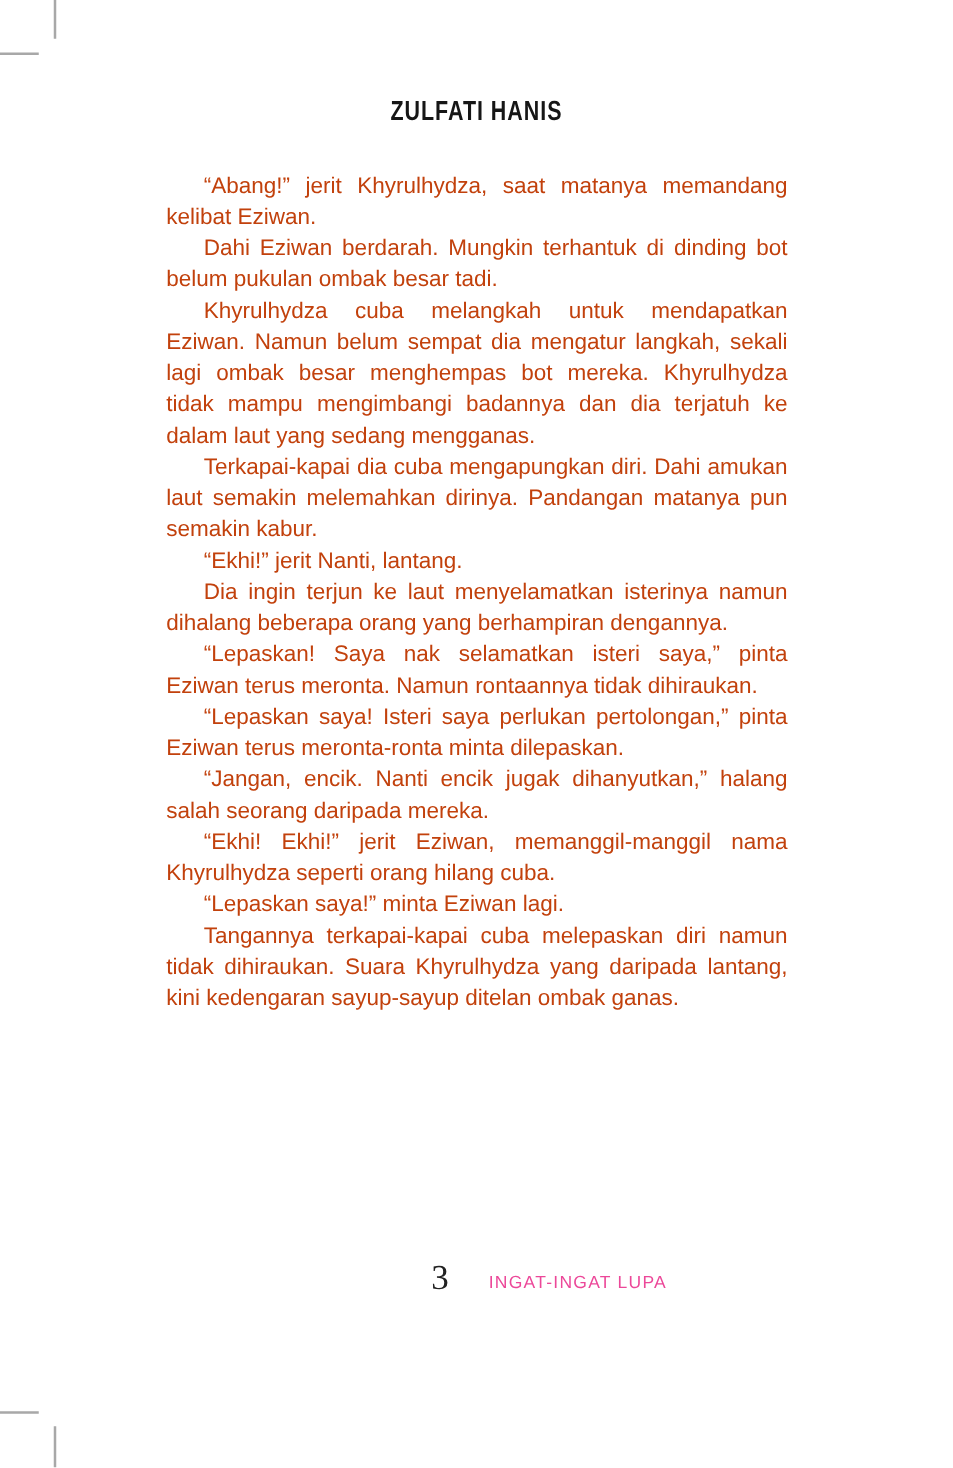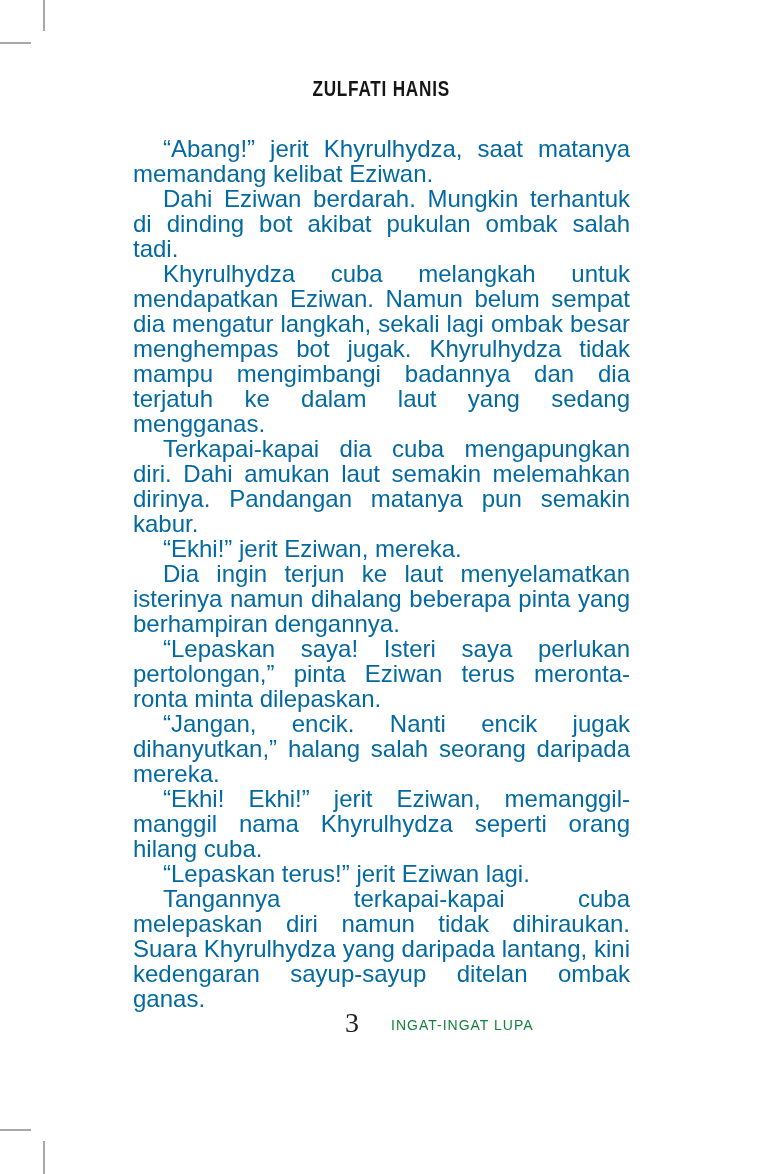--- a/index.html
+++ b/index.html
@@ -46,23 +46,23 @@
     transform-origin: center;
     white-space: nowrap;
   }
 
   
   .body-text {
     position: absolute;
     left: 133px;
     top: 136px;
     width: 497px;
-    font-size: 24px;
+    font-size: 18px;
     line-height: 25px;
-    color: #0369a1;
+    color: #c2410c;
     text-align: justify;
   }
   .body-text p {
     margin: 0;
     text-indent: 30px;
   }
 
   
   .page-number {
     position: absolute;
@@ -73,21 +73,21 @@
     line-height: 30px;
     color: #222222;
   }
   .running-title {
     position: absolute;
     left: 391px;
     top: 1017px;
     font-size: 14px;
     line-height: 17px;
     letter-spacing: 1px;
-    color: #15803d;
+    color: #ec4899;
     white-space: nowrap;
   }
 </style>
 </head>
 <body>
 
 <div class="page">
 
   <div class="crop tl-v"></div>
   <div class="crop tl-h"></div>
@@ -97,29 +97,30 @@
   <div class="crop bl-v"></div>
   <div class="crop br-h"></div>
   <div class="crop br-v"></div>
 
   <div class="running-head">
     <span class="condensed">ZULFATI HANIS</span>
   </div>
 
   <div class="body-text">
     <p>“Abang!” jerit Khyrulhydza, saat matanya memandang kelibat Eziwan.</p>
-    <p>Dahi Eziwan berdarah. Mungkin terhantuk di dinding bot akibat pukulan ombak salah tadi.</p>
-    <p>Khyrulhydza cuba melangkah untuk mendapatkan Eziwan. Namun belum sempat dia mengatur langkah, sekali lagi ombak besar menghempas bot jugak. Khyrulhydza tidak mampu mengimbangi badannya dan dia terjatuh ke dalam laut yang sedang mengganas.</p>
+    <p>Dahi Eziwan berdarah. Mungkin terhantuk di dinding bot belum pukulan ombak besar tadi.</p>
+    <p>Khyrulhydza cuba melangkah untuk mendapatkan Eziwan. Namun belum sempat dia mengatur langkah, sekali lagi ombak besar menghempas bot mereka. Khyrulhydza tidak mampu mengimbangi badannya dan dia terjatuh ke dalam laut yang sedang mengganas.</p>
     <p>Terkapai-kapai dia cuba mengapungkan diri. Dahi amukan laut semakin melemahkan dirinya. Pandangan matanya pun semakin kabur.</p>
-    <p>“Ekhi!” jerit Eziwan, mereka.</p>
-    <p>Dia ingin terjun ke laut menyelamatkan isterinya namun dihalang beberapa pinta yang berhampiran dengannya.</p>
+    <p>“Ekhi!” jerit Nanti, lantang.</p>
+    <p>Dia ingin terjun ke laut menyelamatkan isterinya namun dihalang beberapa orang yang berhampiran dengannya.</p>
+    <p>“Lepaskan! Saya nak selamatkan isteri saya,” pinta Eziwan terus meronta. Namun rontaannya tidak dihiraukan.</p>
     <p>“Lepaskan saya! Isteri saya perlukan pertolongan,” pinta Eziwan terus meronta-ronta minta dilepaskan.</p>
     <p>“Jangan, encik. Nanti encik jugak dihanyutkan,” halang salah seorang daripada mereka.</p>
     <p>“Ekhi! Ekhi!” jerit Eziwan, memanggil-manggil nama Khyrulhydza seperti orang hilang cuba.</p>
-    <p>“Lepaskan terus!” jerit Eziwan lagi.</p>
+    <p>“Lepaskan saya!” minta Eziwan lagi.</p>
     <p>Tangannya terkapai-kapai cuba melepaskan diri namun tidak dihiraukan. Suara Khyrulhydza yang daripada lantang, kini kedengaran sayup-sayup ditelan ombak ganas.</p>
   </div>
 
   <span class="page-number">3</span>
 
   <span class="running-title">INGAT-INGAT LUPA</span>
 
 </div>
 
 </body></html>

